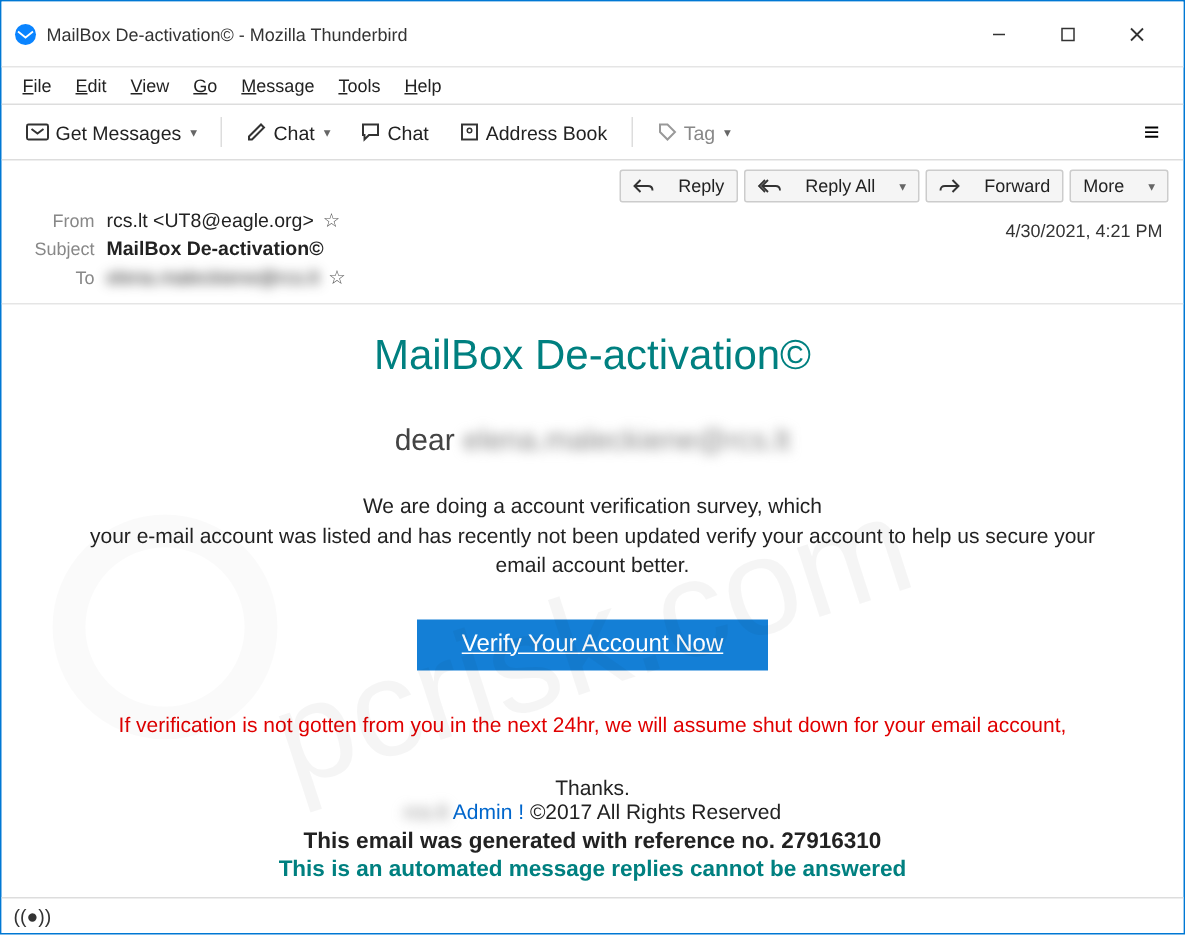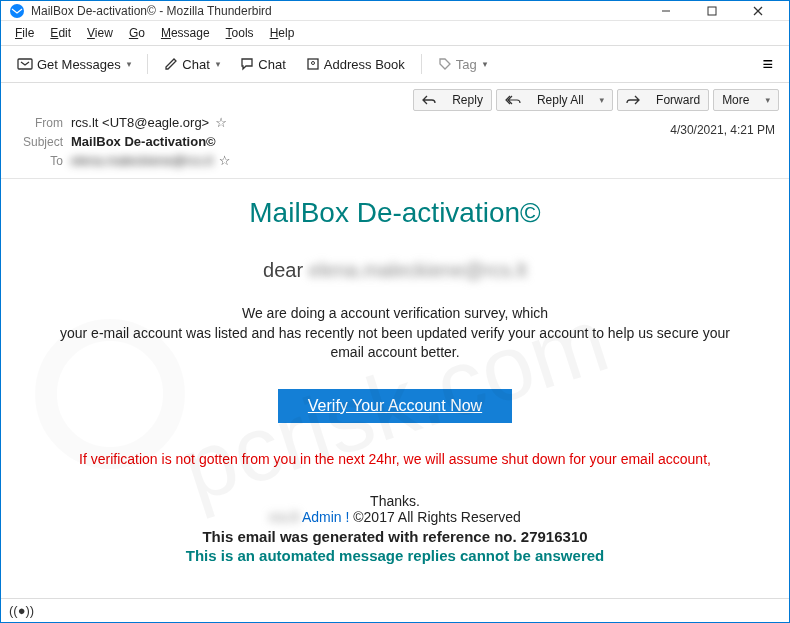--- a/index.html
+++ b/index.html
@@ -1,19 +1,19 @@
 <!DOCTYPE html>
 <html><head>
 <meta charset="utf-8">
 <style>
 * { box-sizing: border-box; margin: 0; padding: 0; }
 body { font-family: "Segoe UI", Arial, sans-serif; font-size: 13px; background: #fff; width: 790px; height: 623px; overflow: hidden; border: 1px solid #0078d4; position: relative; }
 
 
-.titlebar { height: 20px; background: #fff; border-bottom: 1px solid #e5e5e5; display: flex; align-items: center; padding: 0 8px; }
+.titlebar { height: 44px; background: #fff; border-bottom: 1px solid #e5e5e5; display: flex; align-items: center; padding: 0 8px; }
 .titlebar .app-icon { width: 16px; height: 16px; margin-right: 6px; }
 .titlebar .title { font-size: 12px; color: #333; flex: 1; }
 .titlebar .win-controls { display: flex; }
 .titlebar .win-btn { width: 46px; height: 30px; display: flex; align-items: center; justify-content: center; font-size: 14px; color: #333; }
 
 
 .menubar { height: 24px; display: flex; align-items: center; padding: 0 6px; }
 .menubar span { padding: 2px 8px; font-size: 12px; color: #222; }
 .menubar span u { text-decoration: underline; }
 

